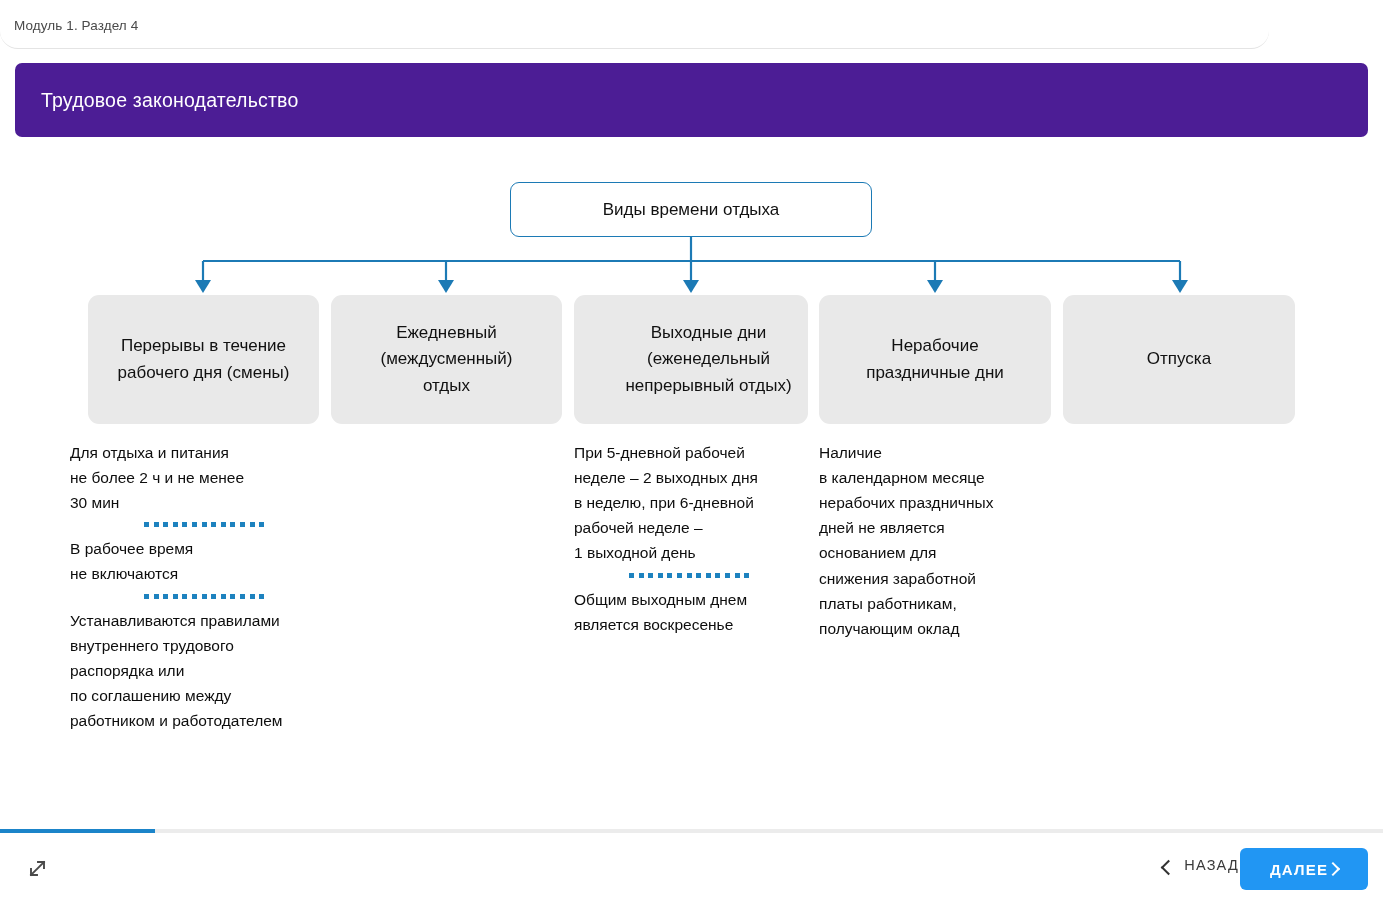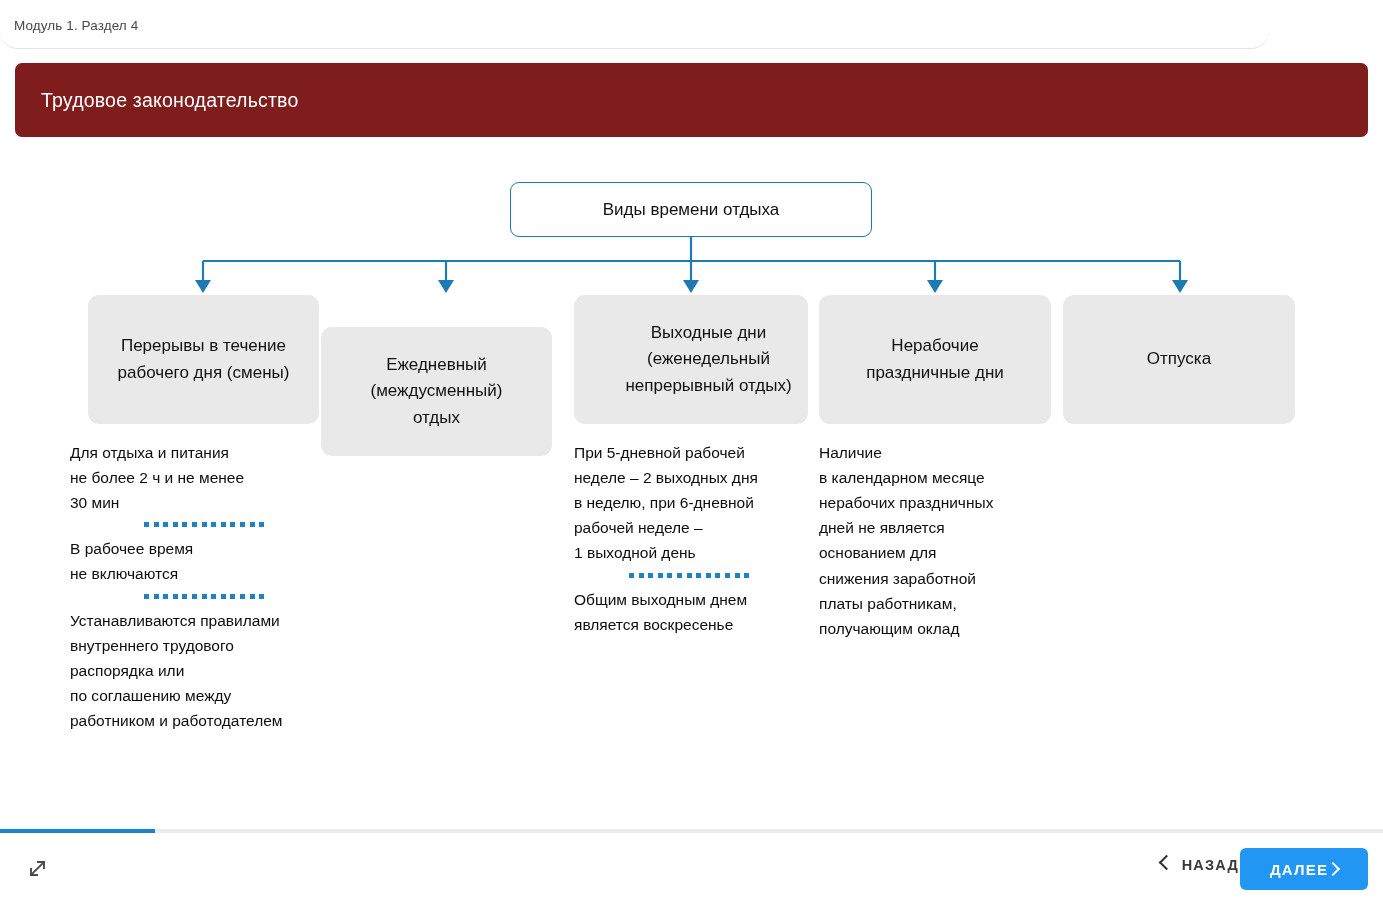--- a/index.html
+++ b/index.html
@@ -34,21 +34,21 @@
     font-size: 13.5px;
     color: #4a4a4a;
     letter-spacing: 0.1px;
   }
 
   
   .title-banner {
     position: absolute;
     left: 15px; top: 63px;
     width: 1353px; height: 74px;
-    background: #7f1d1d;
+    background: #4c1d95;
     border-radius: 7px;
   }
   .title-banner-text {
     position: absolute;
     left: 26px; top: 50%;
     transform: translateY(-50%);
     font-size: 19.5px;
     color: #ffffff;
     letter-spacing: 0.2px;
   }
@@ -92,21 +92,21 @@
     pointer-events: auto;
   }
   .leaf-node-label {
     font-size: 17px;
     line-height: 1.55;
     color: #111111;
     padding: 0 10px;
   }
 
   .n0 { left: 88px;   width: 231px; }
-  .n1 { left: 321px;  width: 231px; margin-top: 32px; }
+  .n1 { left: 331px;  width: 231px; }
   .n2 { left: 574px;  width: 234px; padding-left: 35px; }
   .n3 { left: 819px;  width: 232px; }
   .n4 { left: 1063px; width: 232px; }
 
   
   .note-col {
     position: absolute;
     top: 440px;
     text-align: left;
     font-size: 15.5px;
@@ -172,24 +172,23 @@
     position: absolute;
     left: 25px; top: 22px;
     width: 26px; height: 26px;
     cursor: pointer;
   }
 
   .nav-back {
     position: absolute;
     right: 144px; top: 24px;
     display: flex;
-    align-items: flex-start;
+    align-items: flex-end;
     gap: 10px;
     cursor: pointer;
-    font-weight: bold;
   }
   .nav-back-chevron {
     display: block;
     width: 11px; height: 11px;
     border-left: 2.4px solid #333333;
     border-bottom: 2.4px solid #333333;
     transform: rotate(45deg);
   }
   .nav-back-label {
     font-size: 14.5px;

